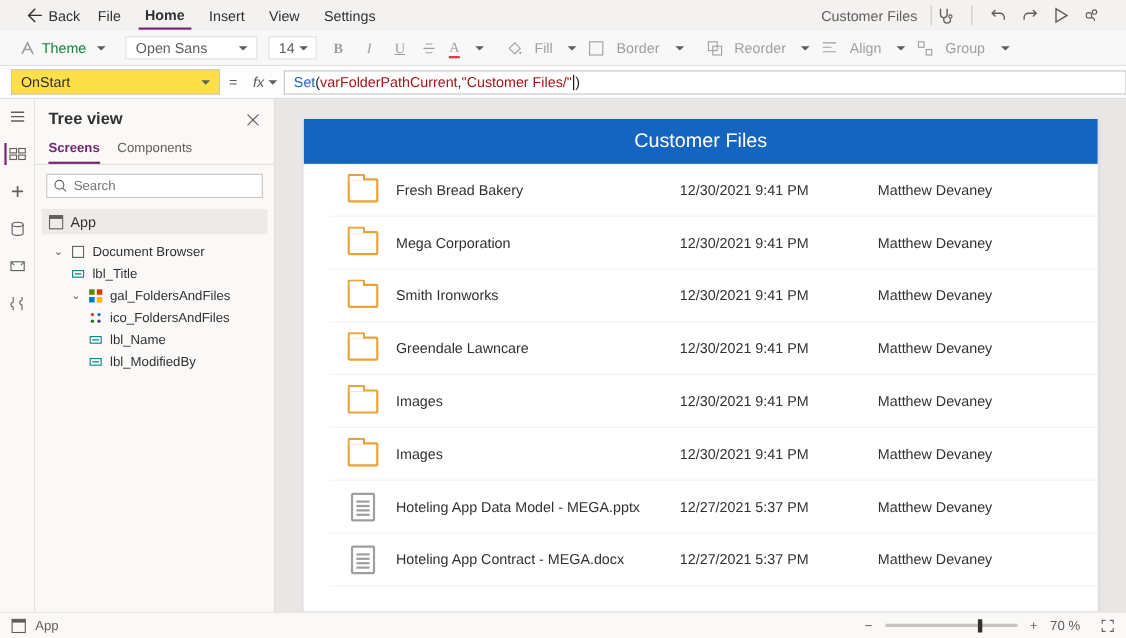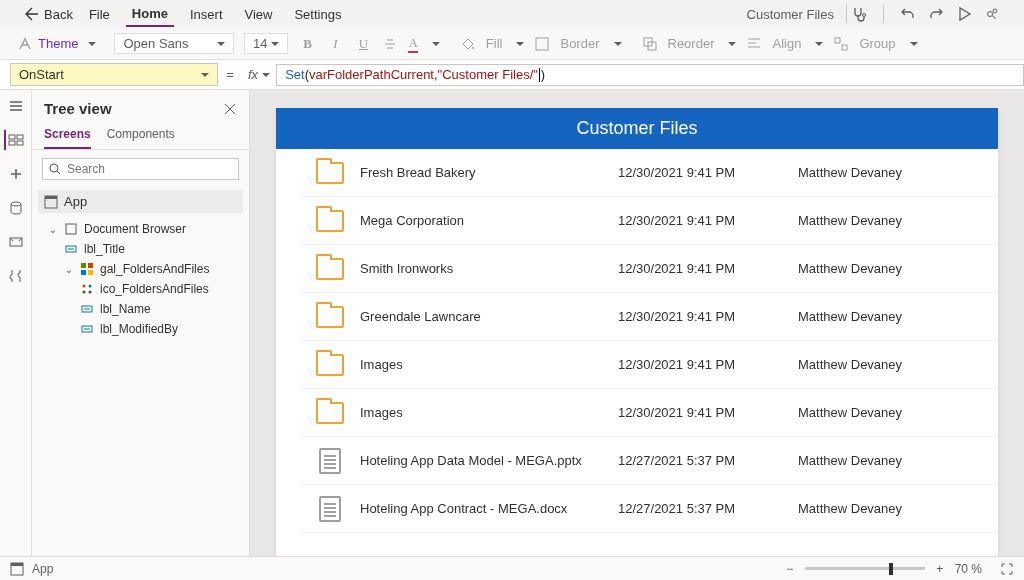--- a/index.html
+++ b/index.html
@@ -13,29 +13,29 @@
   .menubar .item.active { border-bottom: 2px solid #742774; font-weight:600; }
   .menubar .spacer { flex:1; }
   .menubar .appname { color:#605e5c; margin-right:8px; }
   .menubar .icons { display:flex; align-items:center; gap:12px; color:#605e5c; }
   .menubar .sep { width:1px; height:18px; background:#c8c6c4; margin:0 4px; }
   .ic { width:16px; height:16px; cursor:pointer; display:flex;align-items:center;justify-content:center;}
 
   
   .ribbon { height: 32px; display:flex; align-items:center; gap:10px; padding:0 10px; border-bottom:1px solid #e1dfdd; background:#f8f8f8;}
   .rbtn { display:flex; align-items:center; gap:6px; padding:2px 8px; border:1px solid #e1dfdd; border-radius:2px; background:#fff; cursor:pointer; white-space:nowrap; }
-  .rbtn.ghost { border:none; background:transparent; color:#6d28d9; }
+  .rbtn.ghost { border:none; background:transparent; color:#15803d; }
   .fontbox { border:1px solid #e1dfdd; background:#fff; padding:2px 8px; width:120px; color:#605e5c; display:flex;align-items:center;justify-content:space-between;}
-  .sizebox { border:1px solid #e1dfdd; background:#fff; padding:2px 8px; width:44px; color:#605e5c; display:flex;align-items:center;justify-content:flex-end;}
+  .sizebox { border:1px solid #e1dfdd; background:#fff; padding:2px 8px; width:44px; color:#605e5c; display:flex;align-items:center;justify-content:flex-start;}
   .dim { color:#a19f9d; }
   .chev::after { content:""; display:inline-block; border:4px solid transparent; border-top-color:#605e5c; margin-left:4px; transform:translateY(2px);}
 
   
   .formularow { height:30px; display:flex; align-items:center; background:#fdfdfd; border-bottom:1px solid #e1dfdd;}
-  .propsel { width:208px; margin-left:10px; border:1px solid #c8c6c4; background:#fef9c3; padding:3px 8px; display:flex; align-items:center; justify-content:space-between; cursor:pointer;}
+  .propsel { width:190px; margin-left:10px; border:1px solid #c8c6c4; background:#fde047; padding:3px 8px; display:flex; align-items:center; justify-content:space-between; cursor:pointer;}
   .eq { width:24px; text-align:center; color:#605e5c;}
   .fxlabel { font-style:italic; color:#605e5c; padding:0 6px; display:flex;align-items:center;}
   .fx { flex:1; background:#fff; border:1px solid #c8c6c4; height:22px; display:flex; align-items:center; padding:0 8px; font-family:Consolas,monospace; font-size:13px;}
   .fx .fn { color:#2266bb; }
   .fx .paren { color:#222; }
   .fx .str,.fx .var { color:#a31515; }
   .fx .comma { color:#222; }
   .fxcursor { display:inline-block; width:1px; height:14px; background:#000; margin:0 1px;}
 
   

